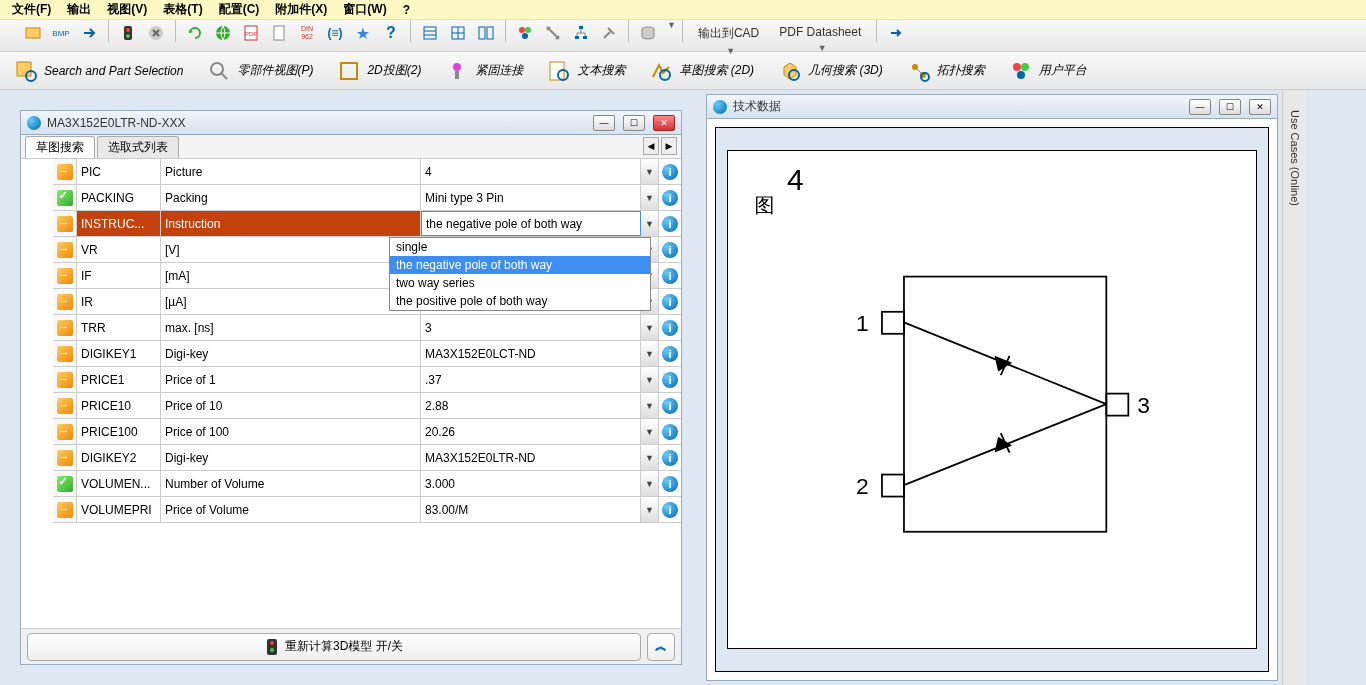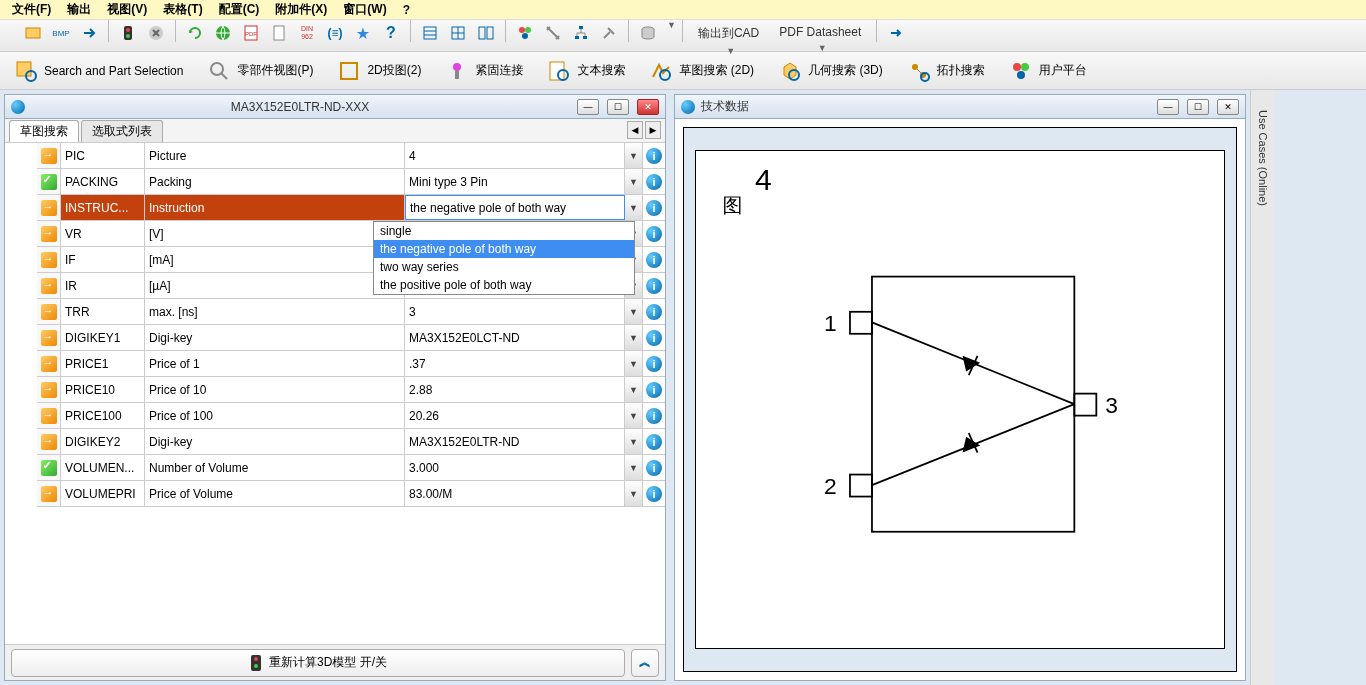--- a/index.html
+++ b/index.html
@@ -11,26 +11,26 @@
 
 
 .toolbar1 { height: 32px; background: linear-gradient(#f8f8f8,#e8e8e8); border-bottom: 1px solid #ccc; display: flex; align-items: flex-start; padding: 0 20px; gap: 2px; }
 .tb-btn { width: 26px; height: 26px; display: flex; align-items: center; justify-content: center; border: 1px solid transparent; border-radius: 2px; cursor: pointer; }
 .tb-sep { width: 1px; height: 22px; background: #bbb; margin: 0 4px; }
 .tb-text-btn { height: 26px; display: flex; align-items: center; padding: 0 8px; gap: 4px; border: 1px solid transparent; border-radius: 2px; cursor: pointer; font-size: 12px; color: #333; flex-direction: column; }
 .tb-arrow { font-size: 9px; color: #666; margin-left: 4px; }
 
 
 .toolbar2 { height: 38px; background: linear-gradient(#f8f8f8,#e8e8e8); border-bottom: 1px solid #ccc; display: flex; align-items: center; padding: 0 8px; gap: 12px; }
-.tb2-item { display: flex; align-items: center; gap: 6px; cursor: pointer; padding: 4px 6px; border-radius: 2px; }
+.tb2-item { display: flex; align-items: center; gap: 6px; cursor: pointer; padding: 4px 6px; border-radius: 2px; font-style: italic; }
 .tb2-icon { width: 24px; height: 24px; display: flex; align-items: center; justify-content: center; }
 
 
 .main { display: flex; height: 595px; background: #dde8f3; }
-.panel-left { width: 662px; margin: 4px; border: 1px solid #9ab; background: #fff; display: flex; flex-direction: column; text-align: center; }
+.panel-left { width: 662px; margin: 20px; border: 1px solid #9ab; background: #fff; display: flex; flex-direction: column; }
 .panel-right { width: 572px; margin: 4px; border: 1px solid #9ab; background: #fff; display: flex; flex-direction: column; }
 .side-tab { width: 24px; background: #e8e8e8; border-left: 1px solid #ccc; display: flex; align-items: flex-start; justify-content: center; padding-top: 20px; }
 .side-tab-text { writing-mode: vertical-rl; font-size: 11px; color: #333; cursor: pointer; }
 
 
 .panel-title { height: 24px; background: linear-gradient(#f0f5fb,#d5e2f0); border-bottom: 1px solid #9ab; display: flex; align-items: center; padding: 0 6px; gap: 6px; }
 .title-icon { width: 14px; height: 14px; border-radius: 50%; background: radial-gradient(circle at 30% 30%, #6cf, #06a); }
 .title-text { flex: 1; font-size: 12px; color: #333; }
 .title-ctrl { width: 22px; height: 16px; border: 1px solid #888; background: linear-gradient(#fff,#ddd); font-size: 9px; display: flex; align-items: center; justify-content: center; cursor: pointer; border-radius: 2px; margin-left: 2px; }
 .title-ctrl.close { background: linear-gradient(#f88,#c33); color: #fff; border-color: #a22; }

